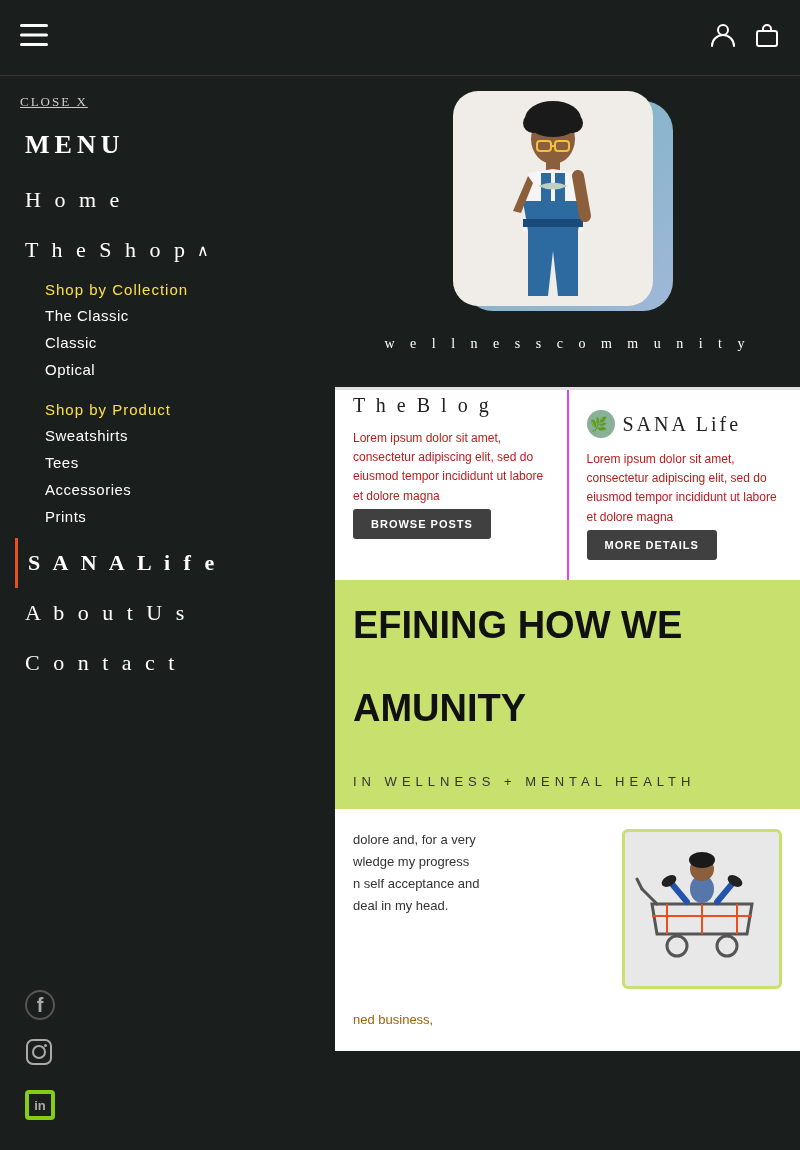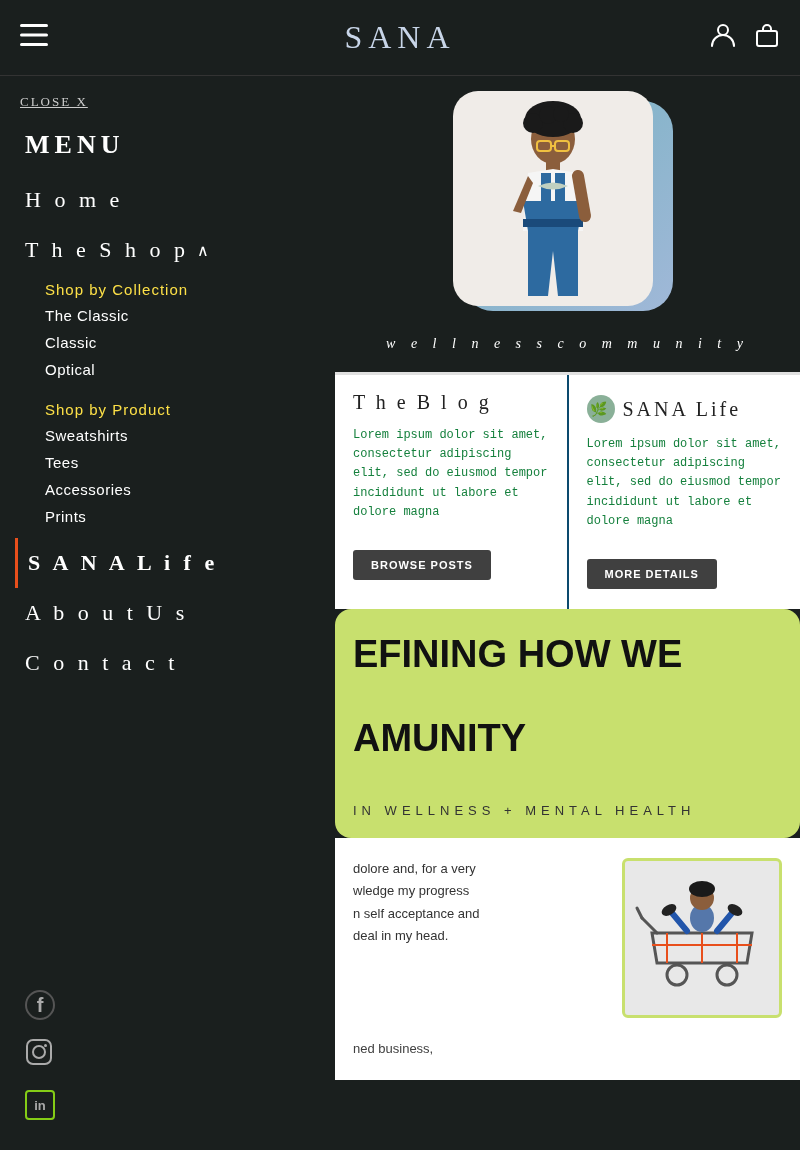--- a/index.html
+++ b/index.html
@@ -163,25 +163,24 @@
       left: 335px;
       width: 465px;
       height: calc(1150px - 76px);
       overflow: hidden;
       background: #1a1f1e;
     }
 
     
     .hero-section {
       background: #1a1f1e;
-      padding: 15px 15px 20px 15px;
+      padding: 15px 15px 35px 15px;
       display: flex;
       flex-direction: column;
       align-items: center;
-      font-style: italic;
     }
 
     .hero-image-container {
       width: 230px;
       height: 230px;
       position: relative;
       margin-bottom: 15px;
     }
 
     .hero-bg-shape {
@@ -221,22 +220,22 @@
 
     
     .blog-section {
       background: white;
       display: flex;
       border-top: 3px solid #e0e0e0;
     }
 
     .blog-left {
       flex: 1;
-      padding: 16px 18px;
-      border-right: 2px solid #0c4a6e;
+      padding: 4px 18px;
+      border-right: 2px solid #d946ef;
     }
 
     .blog-right {
       flex: 1;
       padding: 20px 18px;
     }
 
     .blog-title {
       font-size: 20px;
       font-family: Georgia, serif;
@@ -254,45 +253,44 @@
       background: #8ab098;
       border-radius: 50%;
       display: inline-flex;
       align-items: center;
       justify-content: center;
       font-size: 14px;
     }
 
     .blog-text {
       font-size: 12px;
-      color: #15803d;
+      color: #b91c1c;
       line-height: 1.6;
-      margin-bottom: 28px;
-      font-family: Liberation Mono, monospace;
+      margin-bottom: 3px;
+      font-family: Liberation Sans, sans-serif;
     }
 
     .blog-btn {
       background: #404040;
       color: white;
       font-size: 11px;
       font-weight: bold;
       letter-spacing: 1px;
       padding: 9px 18px;
       border: none;
       border-radius: 3px;
       cursor: pointer;
       display: block;
       width: fit-content;
     }
 
     
     .green-hero {
       background: #c8e06e;
       padding: 25px 18px 20px 18px;
-      border-radius: 16px;
     }
 
     .green-hero-title {
       font-size: 38px;
       font-weight: 900;
       color: #111;
       line-height: 1.1;
       font-family: Arial, sans-serif;
       text-transform: uppercase;
       margin-bottom: 12px;
@@ -336,37 +334,36 @@
       justify-content: center;
     }
 
     .article-bottom {
       background: white;
       padding: 0 18px 20px 18px;
     }
 
     .article-bottom-text {
       font-size: 13px;
-      color: #404040;
+      color: #a16207;
       line-height: 1.7;
       font-family: Arial, sans-serif;
     }
   </style>
 </head>
 <body>
 
 <div class="header">
   <span class="hamburger-icon">
     <svg width="28" height="22" viewBox="0 0 28 22" fill="none">
       <rect width="28" height="3" rx="1.5" fill="white"></rect>
       <rect y="9.5" width="28" height="3" rx="1.5" fill="white"></rect>
       <rect y="19" width="28" height="3" rx="1.5" fill="white"></rect>
     </svg>
   </span>
-  <span class="header-logo">SANA</span>
   <div class="header-icons">
     <span class="header-icon">
       <svg width="26" height="26" viewBox="0 0 26 26" fill="none">
         <circle cx="13" cy="8" r="5" stroke="white" stroke-width="2"></circle>
         <path d="M2 24c0-6.075 4.925-11 11-11s11 4.925 11 11" stroke="white" stroke-width="2" stroke-linecap="round"></path>
       </svg>
     </span>
     <span class="header-icon">
       <svg width="26" height="26" viewBox="0 0 26 26" fill="none">
         <rect x="3" y="9" width="20" height="15" rx="2" stroke="white" stroke-width="2"></rect>
@@ -408,21 +405,21 @@
 
   <div class="social-icons">
     <span class="social-icon" style="font-family: Arial; font-weight: bold; font-size:20px; width:30px; height:30px; border:2px solid #555; border-radius:50%; display:flex; align-items:center; justify-content:center; color:#aaa;">f</span>
     <span class="social-icon">
       <svg width="28" height="28" viewBox="0 0 28 28" fill="none">
         <rect x="2" y="2" width="24" height="24" rx="6" stroke="#aaa" stroke-width="2"></rect>
         <circle cx="14" cy="14" r="6" stroke="#aaa" stroke-width="2"></circle>
         <circle cx="20.5" cy="7.5" r="1.5" fill="#aaa"></circle>
       </svg>
     </span>
-    <span class="social-icon" style="font-family: Arial; font-weight: bold; font-size:13px; width:30px; height:30px; border:2px solid #84cc16; border-radius:4px; display:flex; align-items:center; justify-content:center; color:#aaa;">in</span>
+    <span class="social-icon" style="font-family: Arial; font-weight: bold; font-size:13px; width:30px; height:30px; border:4px solid #84cc16; border-radius:4px; display:flex; align-items:center; justify-content:center; color:#aaa;">in</span>
   </div>
 </div>
 
 <div class="right-content">
 
   <div class="hero-section">
     <div class="hero-image-container">
       <div class="hero-bg-shape"></div>
       <div class="hero-image-card">
 

